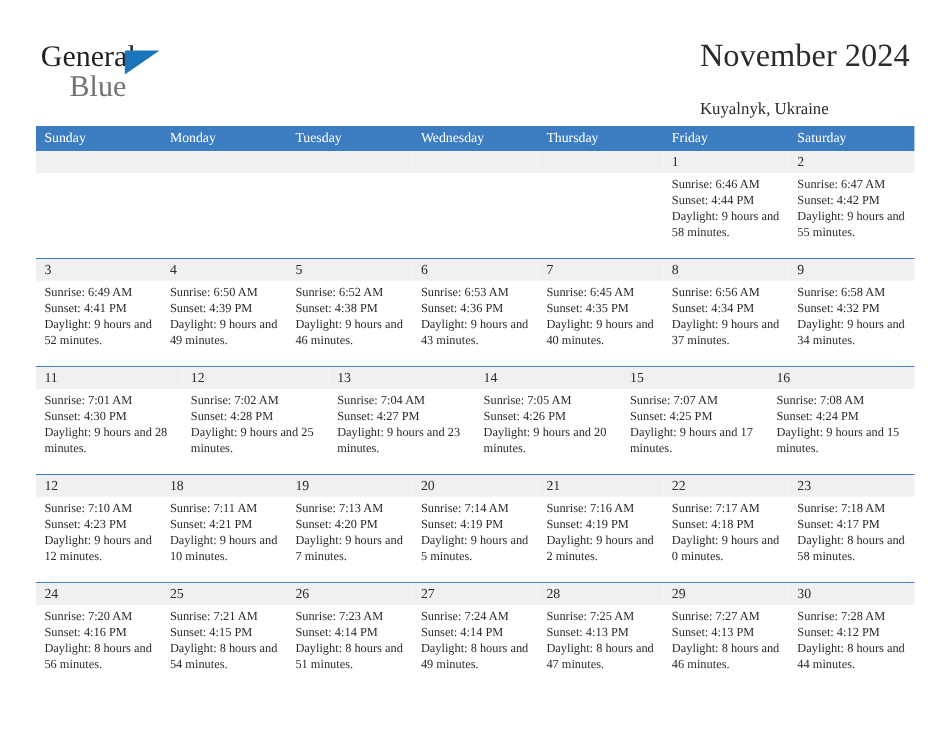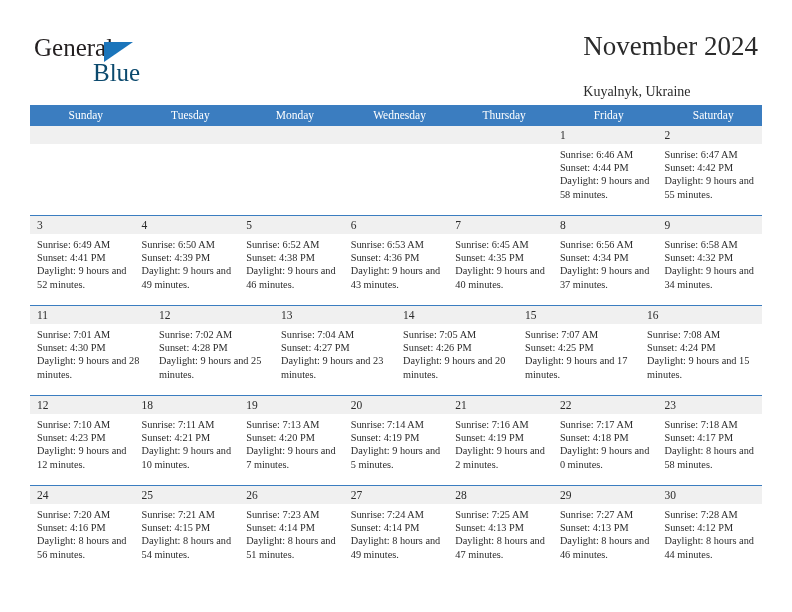--- a/index.html
+++ b/index.html
@@ -53,23 +53,22 @@
     width: 0;
     height: 0;
     border-left: 29px solid #1b75bb;
     border-bottom: 20px solid transparent;
   }
   .brand-blue {
     position: absolute;
     left: 24px;
     top: 25px;
     font-size: 25px;
-    color: #0c4a6e;
+    color: #737373;
     line-height: 28px;
-    margin-left: 35px;
   }
 
   .title-wrap {
     position: absolute;
     right: 0;
     top: 0;
     text-align: left;
   }
   .cal-title {
     font-size: 27px;
@@ -90,21 +89,20 @@
     position: absolute;
     left: 30px;
     top: 105px;
     width: 732px;
   }
   .weekdays {
     display: flex;
     width: 100%;
     background: #3b7dc0;
     height: 21px;
-    text-align: center;
   }
   .weekday {
     flex: 1 1 0;
     color: #ffffff;
     font-size: 11.5px;
     line-height: 21px;
     padding-left: 7px;
     box-sizing: border-box;
     overflow: hidden;
     white-space: nowrap;
@@ -168,22 +166,22 @@
     </div>
     <div class="title-wrap">
       <div class="cal-title">November 2024</div>
       <div class="cal-subtitle">Kuyalnyk, Ukraine</div>
     </div>
   </div>
 
   <div class="calendar">
     <div class="weekdays">
       <div class="weekday">Sunday</div>
+      <div class="weekday">Monday</div>
       <div class="weekday">Tuesday</div>
-      <div class="weekday">Monday</div>
       <div class="weekday">Wednesday</div>
       <div class="weekday">Thursday</div>
       <div class="weekday">Friday</div>
       <div class="weekday">Saturday</div>
     </div>
 
     <div id="weeks-container">
         <div class="week">
           <div class="daycell empty">
             <div class="daynum-band">

